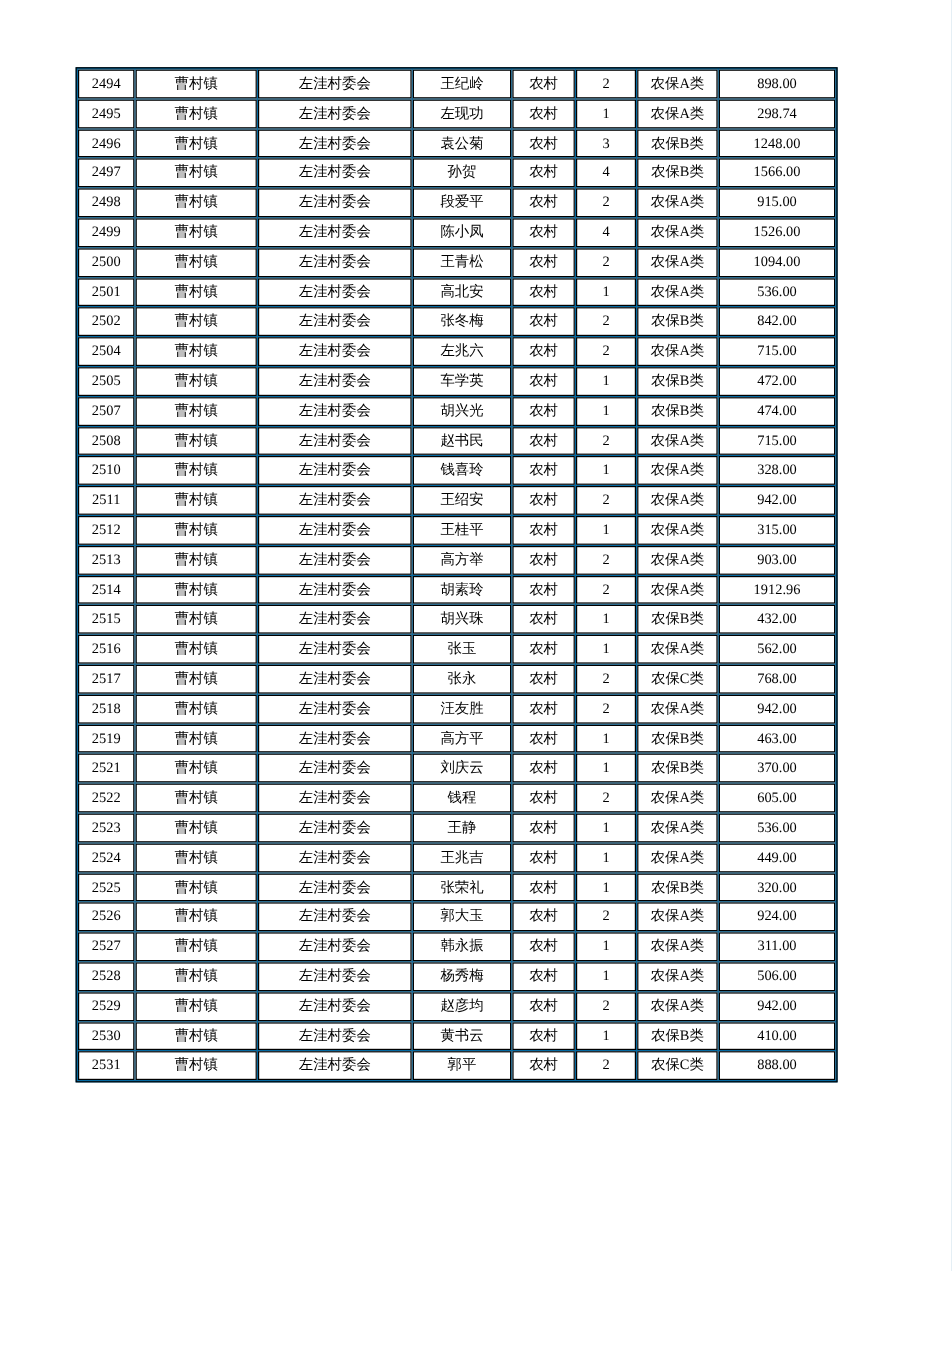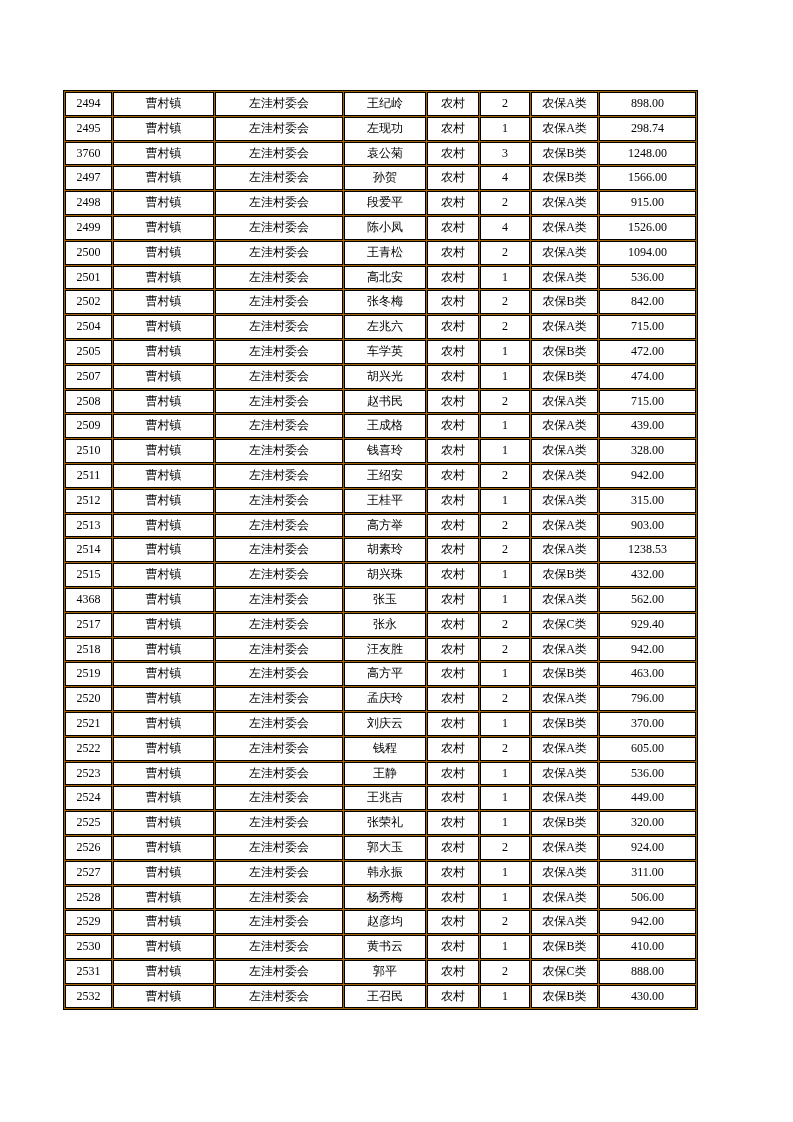--- a/index.html
+++ b/index.html
@@ -13,27 +13,27 @@
   .page {
     position: relative;
     width: 793px;
     height: 1122px;
     background: #ffffff;
     overflow: hidden;
   }
   .grid-table {
     position: absolute;
     left: 63px;
-    top: 90px;
+    top: 56px;
     width: 632px;
     border: 1px solid #000000;
     border-collapse: separate;
     border-spacing: 1px;
     table-layout: fixed;
-    background: #a16207;
+    background: #0369a1;
   }
   .grid-table td {
     border: 1px solid #000000;
     height: 21.8px;
     padding: 0 2px;
     font-size: 12px;
     line-height: 21.8px;
     text-align: center;
     vertical-align: middle;
     white-space: nowrap;
@@ -80,21 +80,21 @@
           <td>2495</td>
           <td>曹村镇</td>
           <td>左洼村委会</td>
           <td>左现功</td>
           <td>农村</td>
           <td>1</td>
           <td>农保A类</td>
           <td>298.74</td>
         </tr>
         <tr>
-          <td>3760</td>
+          <td>2496</td>
           <td>曹村镇</td>
           <td>左洼村委会</td>
           <td>袁公菊</td>
           <td>农村</td>
           <td>3</td>
           <td>农保B类</td>
           <td>1248.00</td>
         </tr>
         <tr>
           <td>2497</td>
@@ -190,30 +190,20 @@
           <td>2508</td>
           <td>曹村镇</td>
           <td>左洼村委会</td>
           <td>赵书民</td>
           <td>农村</td>
           <td>2</td>
           <td>农保A类</td>
           <td>715.00</td>
         </tr>
         <tr>
-          <td>2509</td>
-          <td>曹村镇</td>
-          <td>左洼村委会</td>
-          <td>王成格</td>
-          <td>农村</td>
-          <td>1</td>
-          <td>农保A类</td>
-          <td>439.00</td>
-        </tr>
-        <tr>
           <td>2510</td>
           <td>曹村镇</td>
           <td>左洼村委会</td>
           <td>钱喜玲</td>
           <td>农村</td>
           <td>1</td>
           <td>农保A类</td>
           <td>328.00</td>
         </tr>
         <tr>
@@ -247,81 +237,71 @@
           <td>903.00</td>
         </tr>
         <tr>
           <td>2514</td>
           <td>曹村镇</td>
           <td>左洼村委会</td>
           <td>胡素玲</td>
           <td>农村</td>
           <td>2</td>
           <td>农保A类</td>
-          <td>1238.53</td>
+          <td>1912.96</td>
         </tr>
         <tr>
           <td>2515</td>
           <td>曹村镇</td>
           <td>左洼村委会</td>
           <td>胡兴珠</td>
           <td>农村</td>
           <td>1</td>
           <td>农保B类</td>
           <td>432.00</td>
         </tr>
         <tr>
-          <td>4368</td>
+          <td>2516</td>
           <td>曹村镇</td>
           <td>左洼村委会</td>
           <td>张玉</td>
           <td>农村</td>
           <td>1</td>
           <td>农保A类</td>
           <td>562.00</td>
         </tr>
         <tr>
           <td>2517</td>
           <td>曹村镇</td>
           <td>左洼村委会</td>
           <td>张永</td>
           <td>农村</td>
           <td>2</td>
           <td>农保C类</td>
-          <td>929.40</td>
+          <td>768.00</td>
         </tr>
         <tr>
           <td>2518</td>
           <td>曹村镇</td>
           <td>左洼村委会</td>
           <td>汪友胜</td>
           <td>农村</td>
           <td>2</td>
           <td>农保A类</td>
           <td>942.00</td>
         </tr>
         <tr>
           <td>2519</td>
           <td>曹村镇</td>
           <td>左洼村委会</td>
           <td>高方平</td>
           <td>农村</td>
           <td>1</td>
           <td>农保B类</td>
           <td>463.00</td>
-        </tr>
-        <tr>
-          <td>2520</td>
-          <td>曹村镇</td>
-          <td>左洼村委会</td>
-          <td>孟庆玲</td>
-          <td>农村</td>
-          <td>2</td>
-          <td>农保A类</td>
-          <td>796.00</td>
         </tr>
         <tr>
           <td>2521</td>
           <td>曹村镇</td>
           <td>左洼村委会</td>
           <td>刘庆云</td>
           <td>农村</td>
           <td>1</td>
           <td>农保B类</td>
           <td>370.00</td>
@@ -418,26 +398,16 @@
         </tr>
         <tr>
           <td>2531</td>
           <td>曹村镇</td>
           <td>左洼村委会</td>
           <td>郭平</td>
           <td>农村</td>
           <td>2</td>
           <td>农保C类</td>
           <td>888.00</td>
-        </tr>
-        <tr>
-          <td>2532</td>
-          <td>曹村镇</td>
-          <td>左洼村委会</td>
-          <td>王召民</td>
-          <td>农村</td>
-          <td>1</td>
-          <td>农保B类</td>
-          <td>430.00</td>
         </tr>
       </tbody>
   </table>
 </div>
 
 </body></html>

